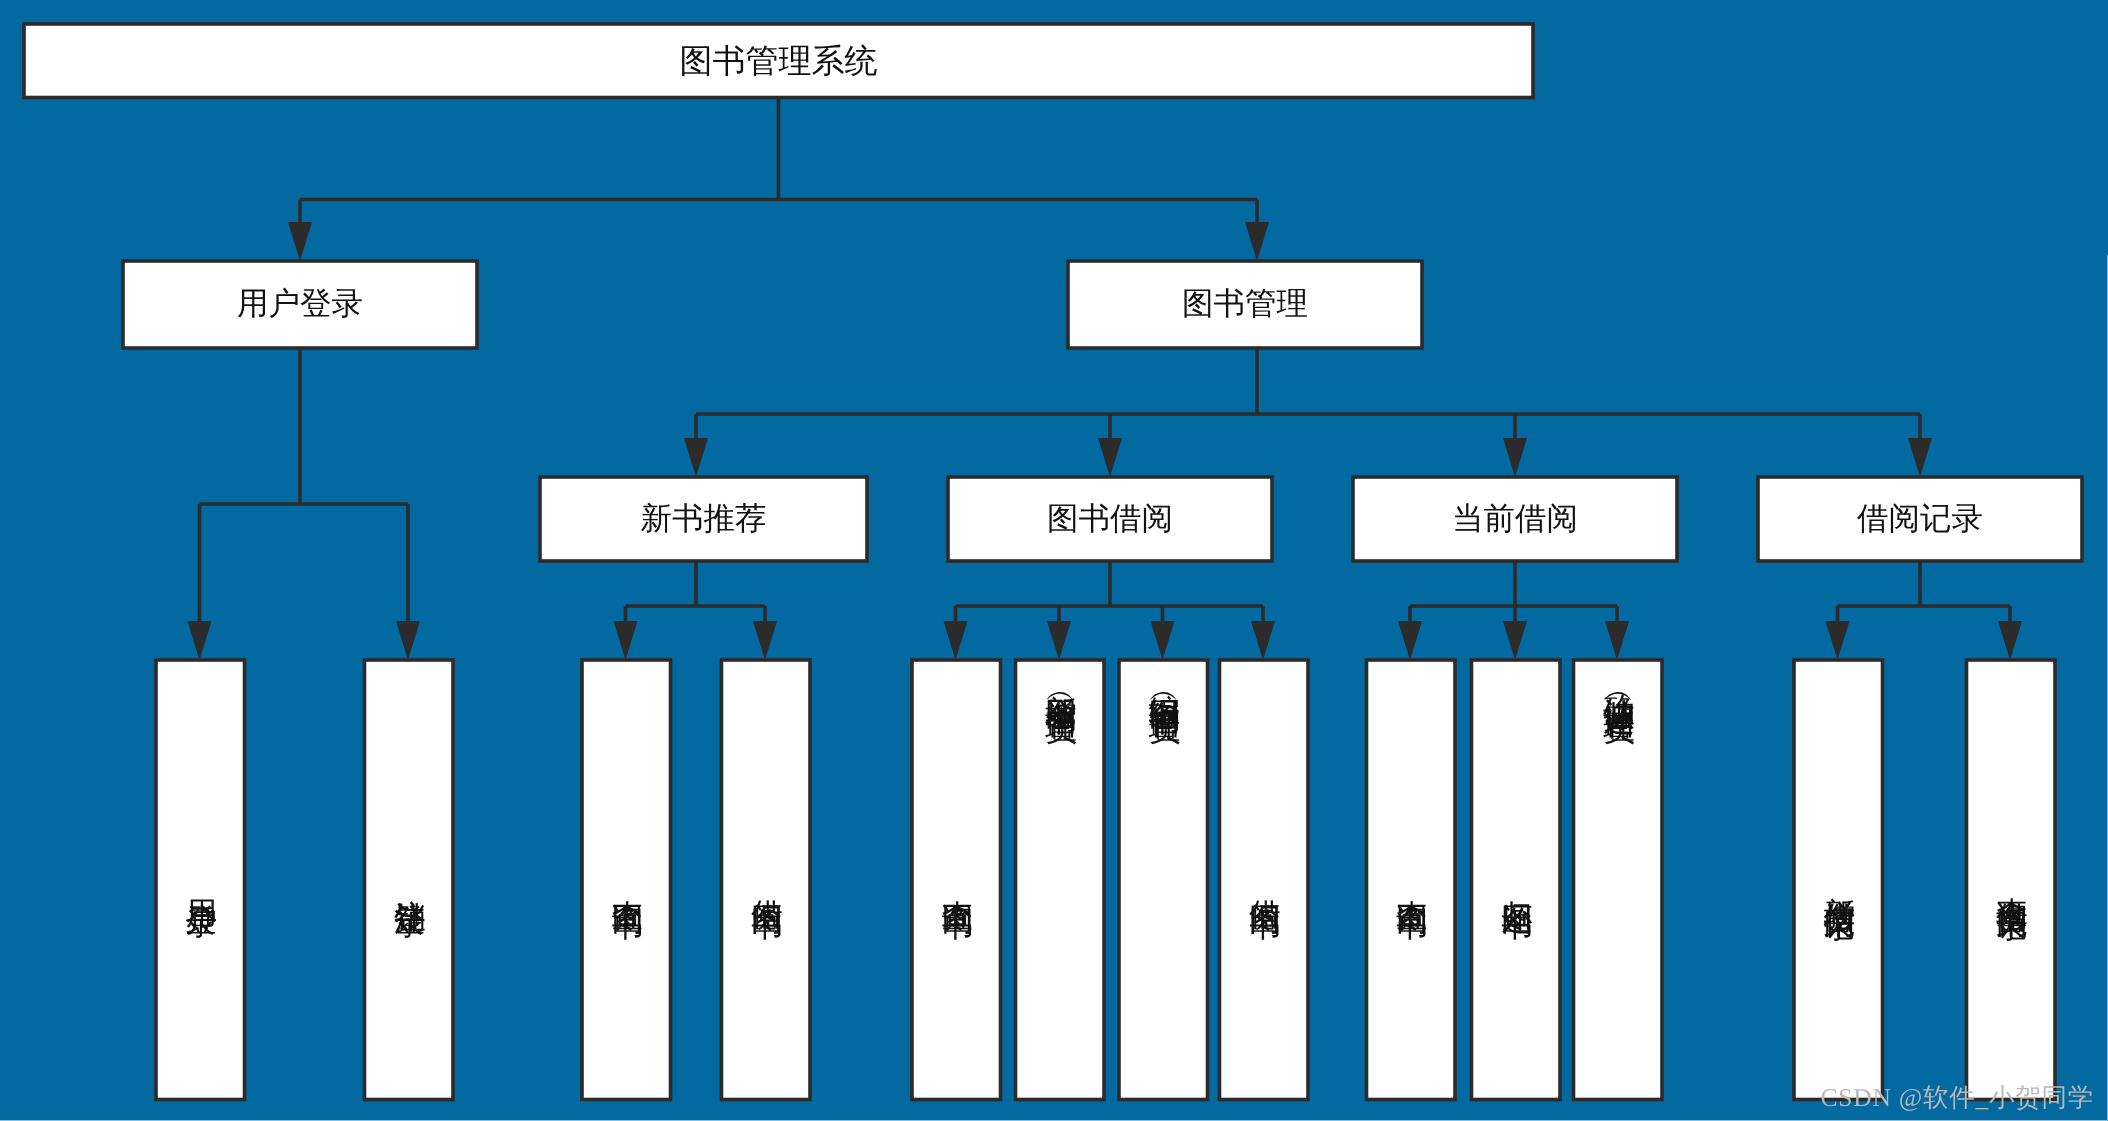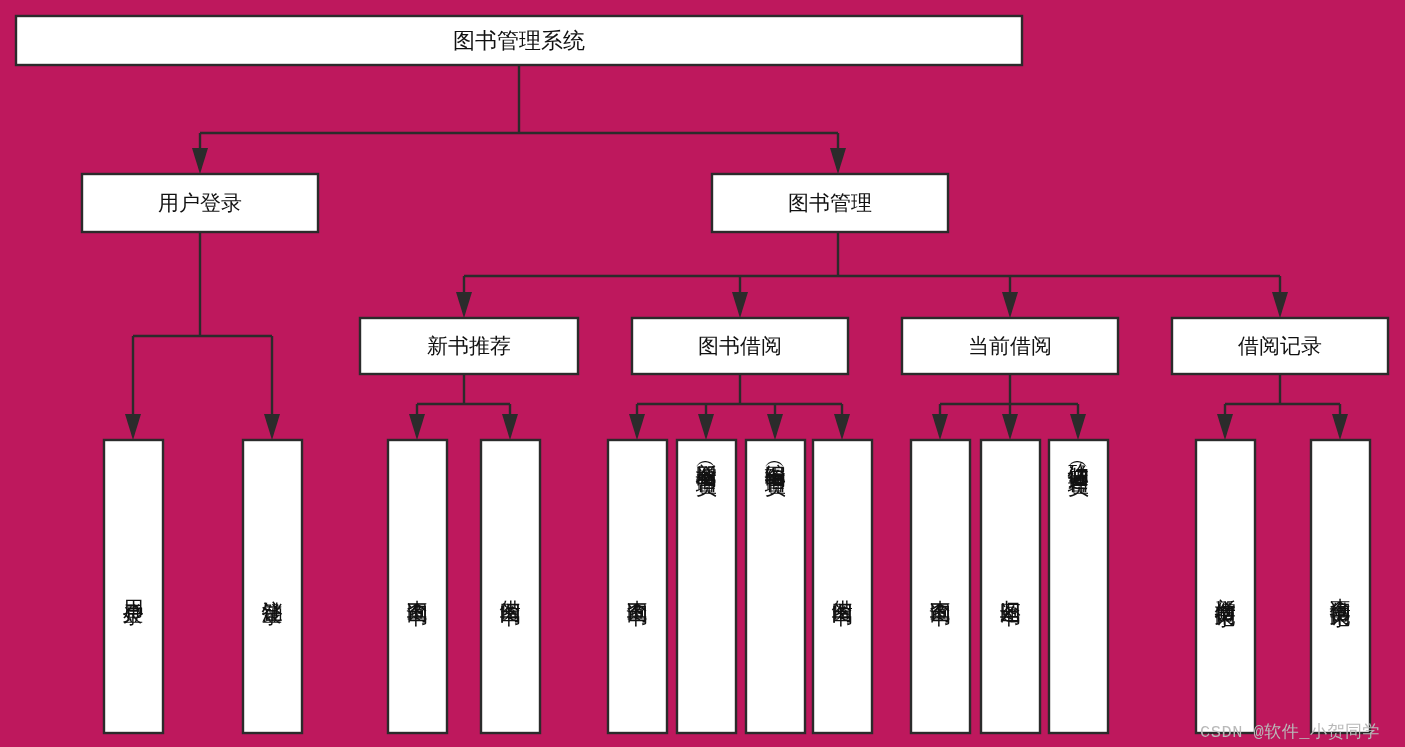--- a/index.html
+++ b/index.html
@@ -8,21 +8,21 @@
     padding: 0;
     background: #ffffff;
   }
   body {
     font-family: "Liberation Sans", "DejaVu Sans", sans-serif;
   }
   #diagram-root {
     position: relative;
     width: 1405px;
     height: 747px;
-    background: #be185d;
+    background: #0369a1;
     overflow: hidden;
   }
   svg.diagram-canvas {
     position: absolute;
     top: 0;
     left: 0;
     width: 1405px;
     height: 747px;
     display: block;
   }
@@ -69,23 +69,23 @@
     font-family: "Liberation Sans", "DejaVu Sans", sans-serif;
     font-size: 21px;
     line-height: 1.12;
     letter-spacing: 2px;
     color: #111111;
     white-space: nowrap;
     text-align: center;
   }
   .watermark {
     position: absolute;
-    right: 25px;
+    right: 9px;
     bottom: 4px;
-    font-family: Liberation Mono, monospace;
+    font-family: Liberation Serif, serif;
     font-size: 17px;
     color: #b9b9b9;
     letter-spacing: 0.5px;
     white-space: nowrap;
     user-select: none;
   }
 </style>
 </head>
 <body>
 

